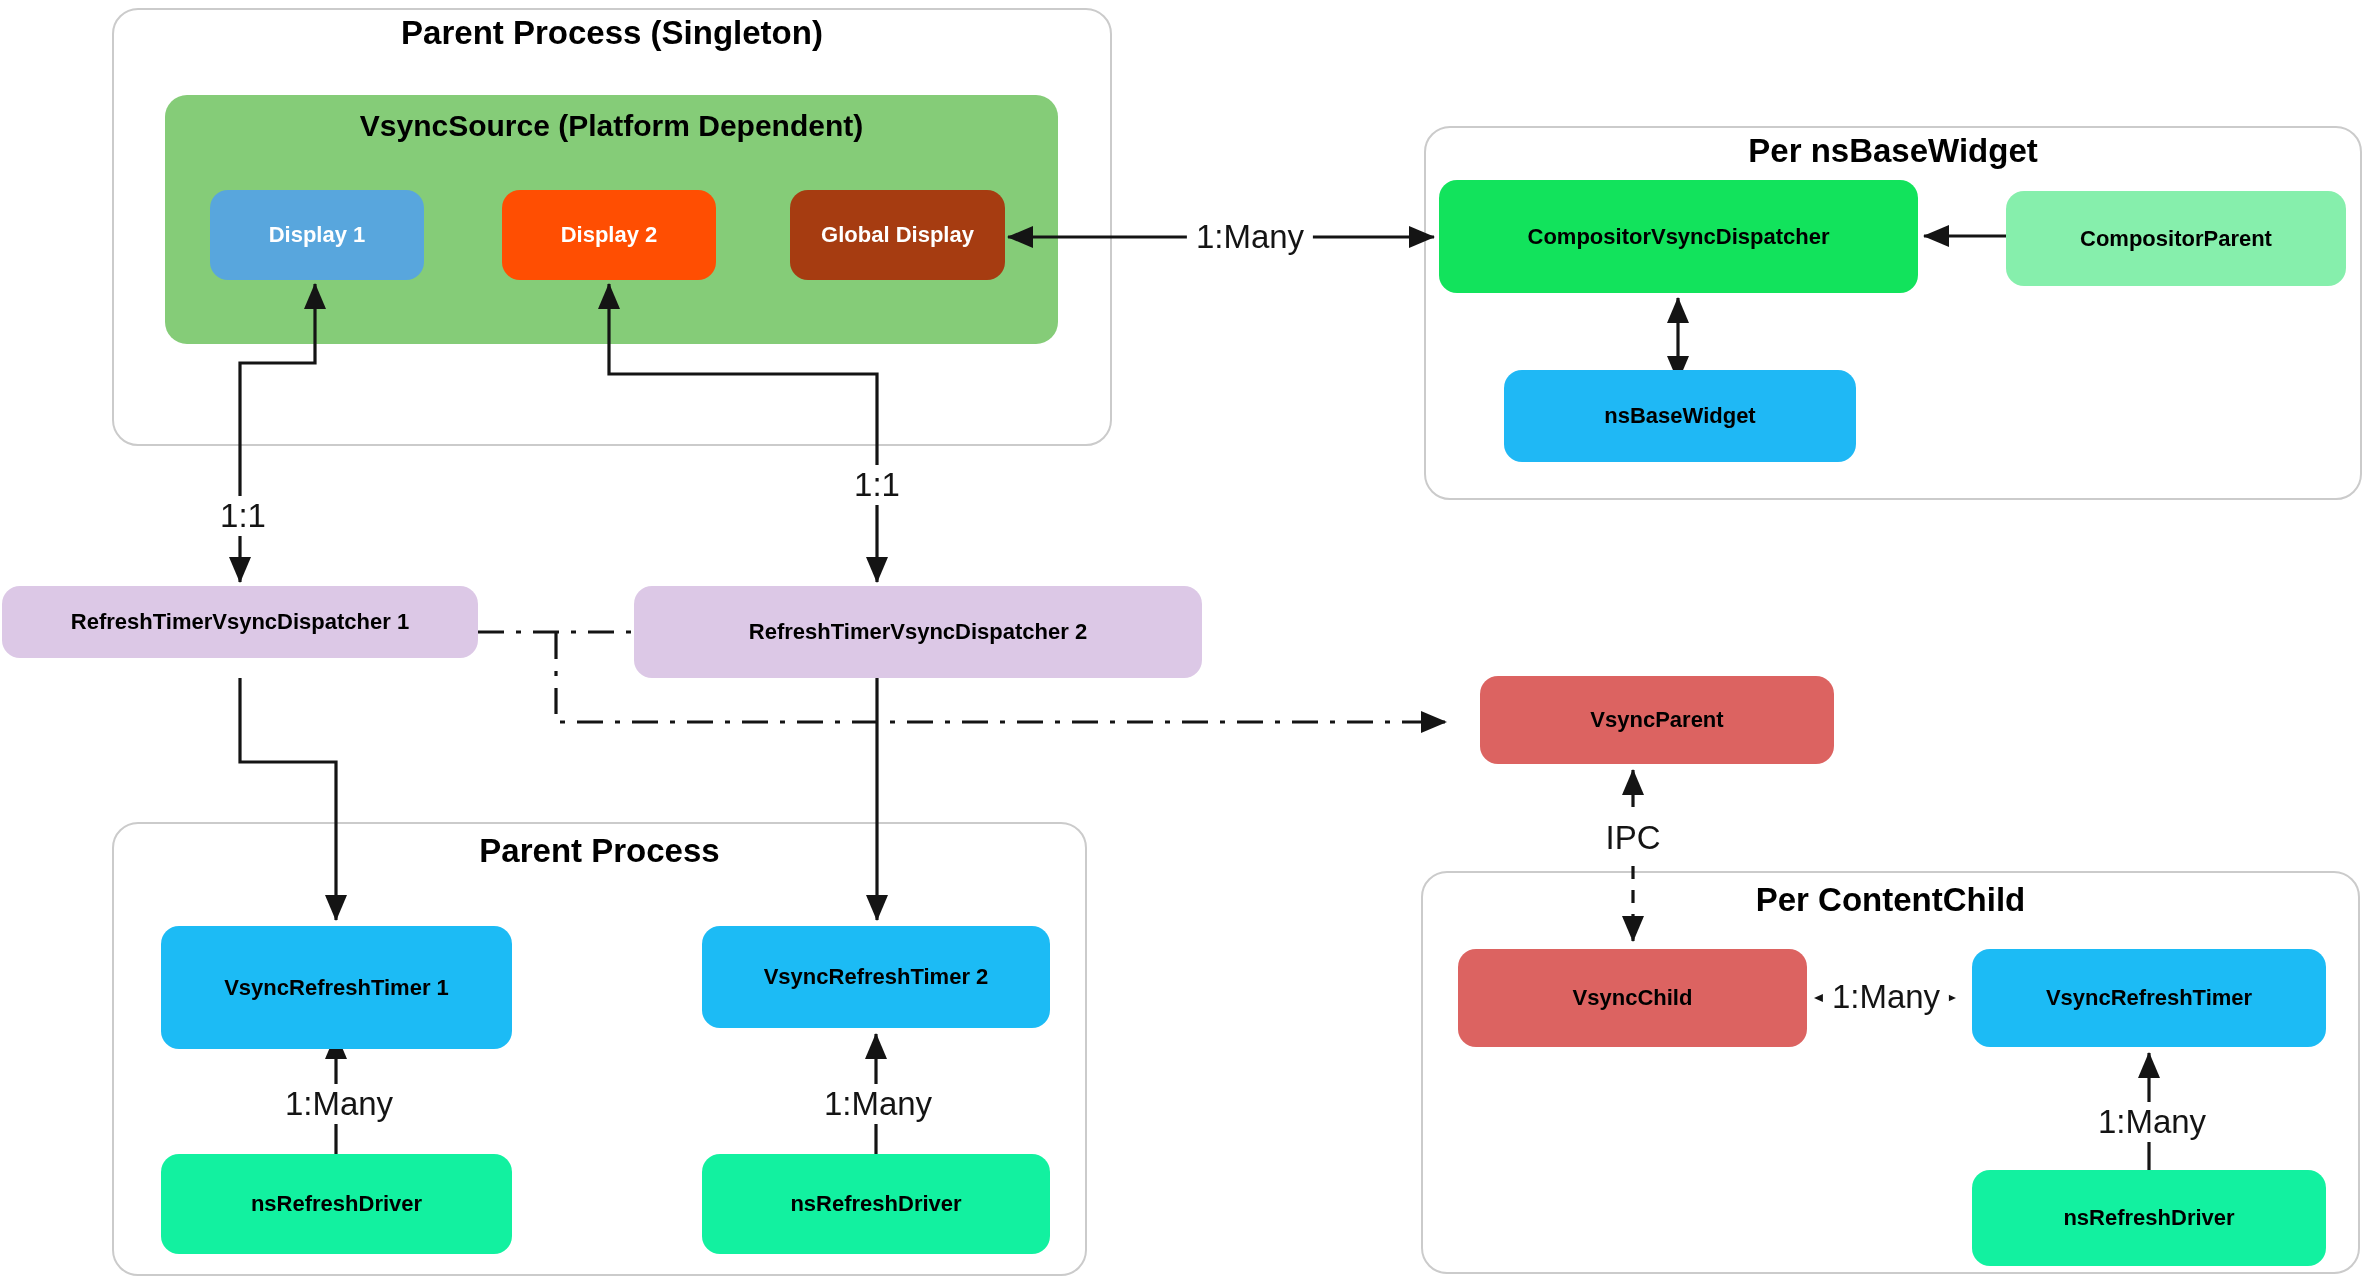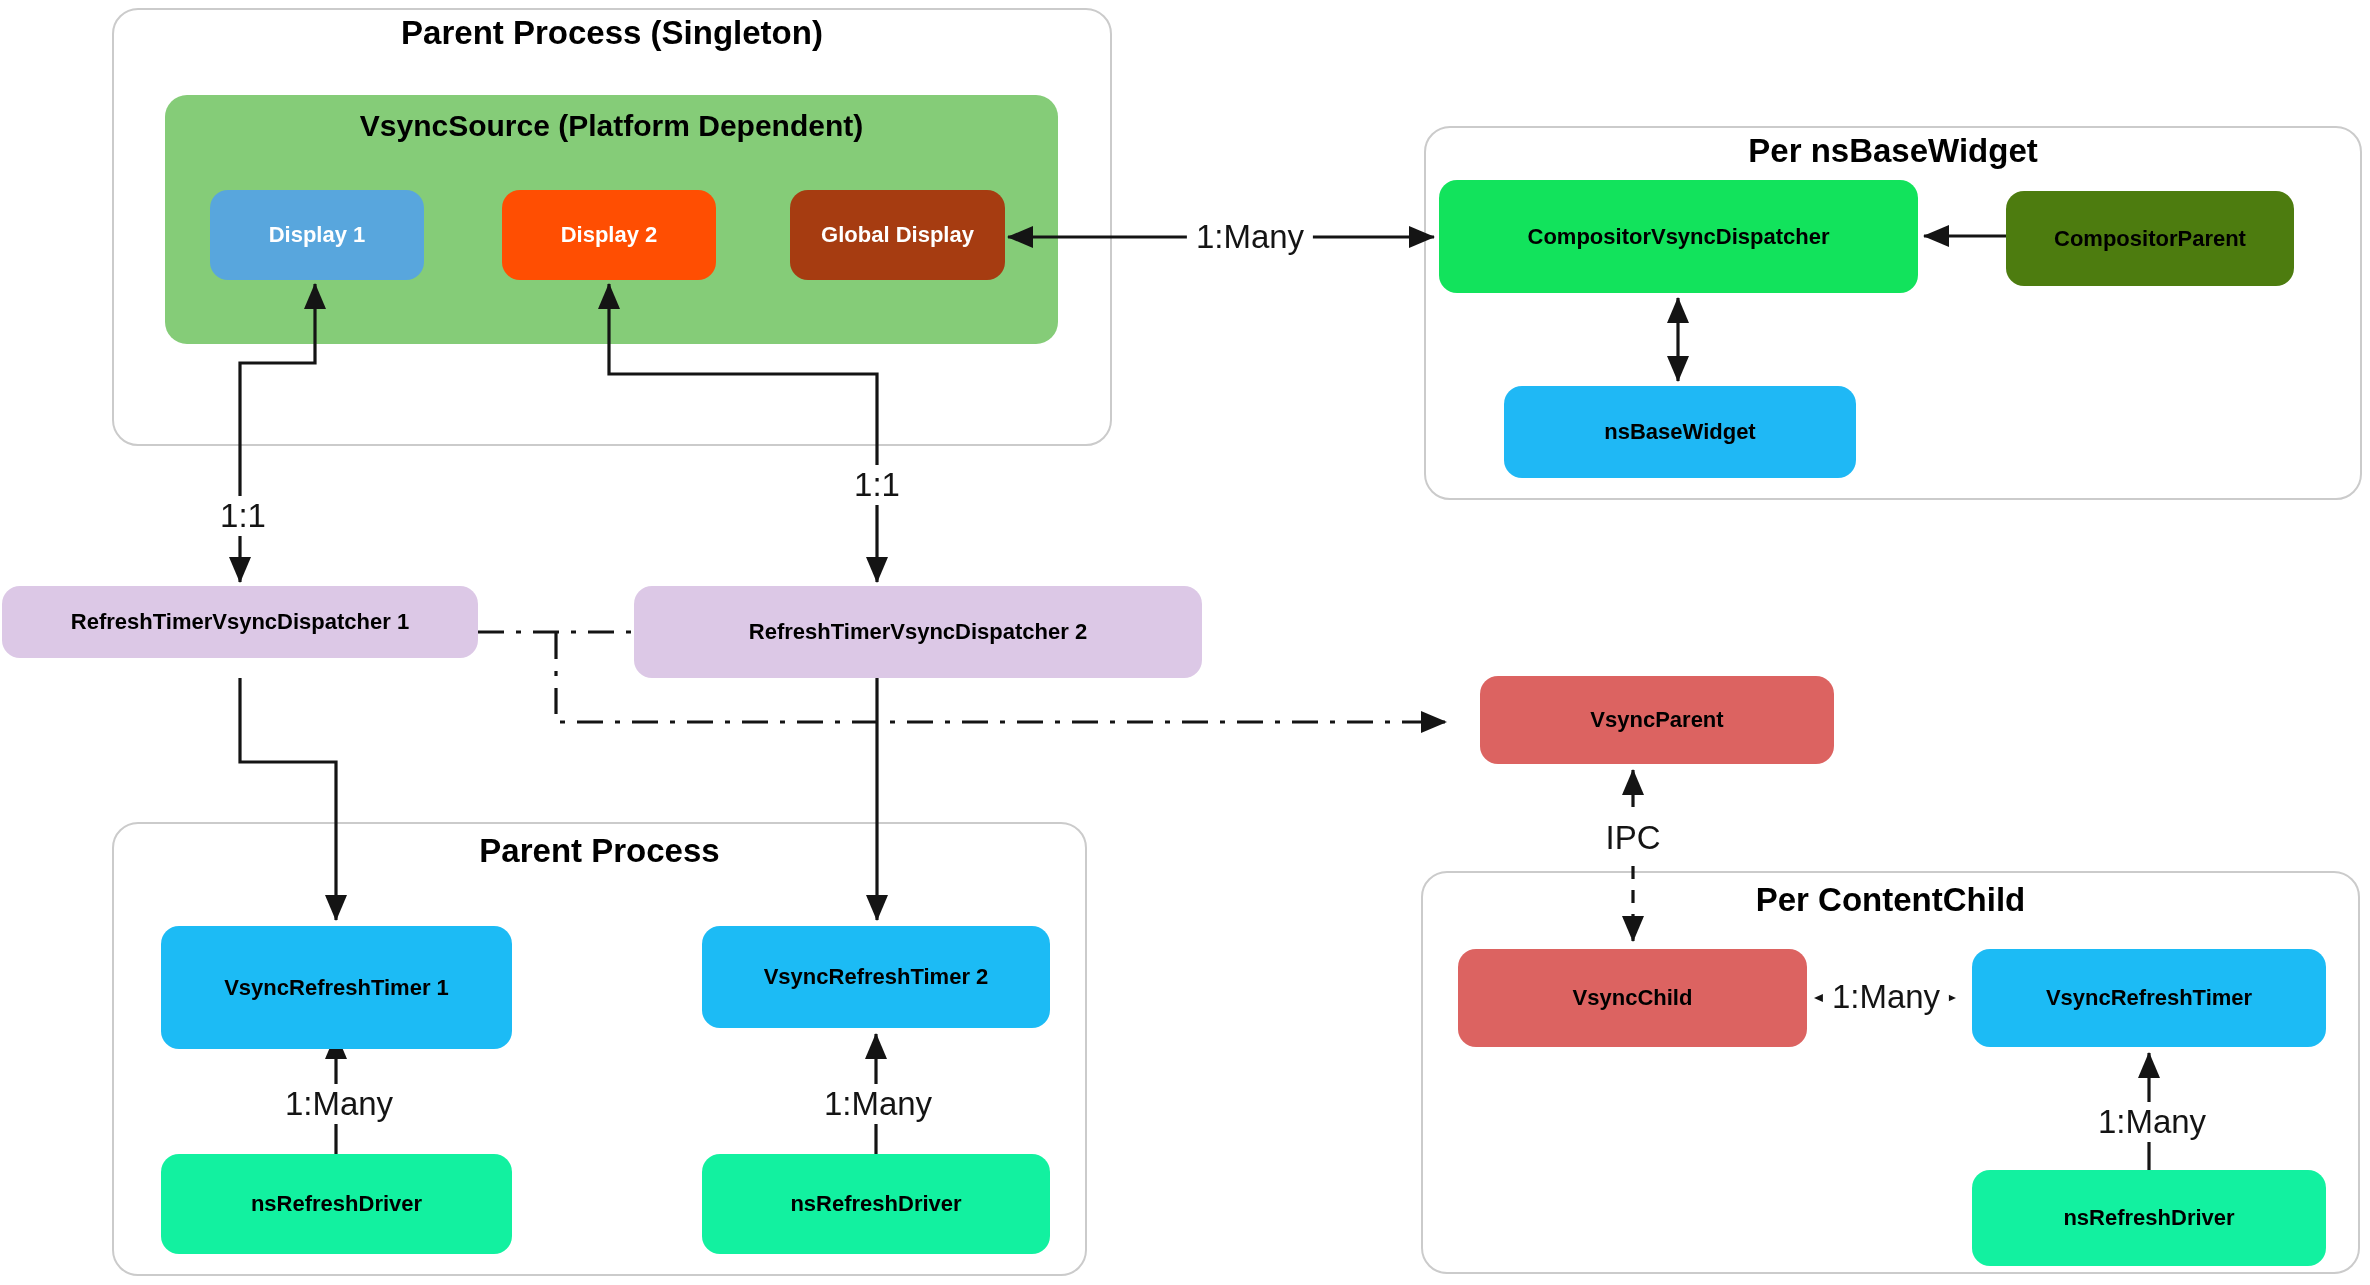--- a/index.html
+++ b/index.html
@@ -77,23 +77,23 @@
   </svg>
 
   <div class="node" style="left: 210px; top: 190px; width: 214px; height: 90px; background-color: rgb(88, 166, 221); color: rgb(255, 255, 255);">Display 1</div>
 
   <div class="node" style="left: 502px; top: 190px; width: 214px; height: 90px; background-color: rgb(255, 78, 2); color: rgb(255, 255, 255);">Display 2</div>
 
   <div class="node" style="left: 790px; top: 190px; width: 215px; height: 90px; background-color: rgb(166, 60, 17); color: rgb(255, 255, 255);">Global Display</div>
 
   <div class="node" style="left: 1439px; top: 180px; width: 479px; height: 113px; background-color: rgb(18, 227, 92); color: rgb(0, 0, 0);">CompositorVsyncDispatcher</div>
 
-  <div class="node" style="left: 2006px; top: 191px; width: 288px; height: 95px; background-color: #4d7c0f; color: rgb(0, 0, 0);">CompositorParent</div>
+  <div class="node" style="left: 2006px; top: 191px; width: 340px; height: 95px; background-color: #86efac; color: rgb(0, 0, 0);">CompositorParent</div>
 
-  <div class="node" style="left: 1504px; top: 386px; width: 352px; height: 92px; background-color: rgb(31, 184, 245); color: rgb(0, 0, 0);">nsBaseWidget</div>
+  <div class="node" style="left: 1504px; top: 370px; width: 352px; height: 92px; background-color: rgb(31, 184, 245); color: rgb(0, 0, 0);">nsBaseWidget</div>
 
   <div class="node" style="left: 2px; top: 586px; width: 476px; height: 72px; background-color: rgb(220, 200, 230); color: rgb(0, 0, 0);">RefreshTimerVsyncDispatcher 1</div>
 
   <div class="node" style="left: 634px; top: 586px; width: 568px; height: 92px; background-color: rgb(220, 200, 230); color: rgb(0, 0, 0);">RefreshTimerVsyncDispatcher 2</div>
 
   <div class="node" style="left: 1458px; top: 676px; width: 354px; height: 88px; background-color: rgb(220, 99, 97); color: rgb(0, 0, 0); margin-left: 22px;">VsyncParent</div>
 
   <div class="node" style="left: 161px; top: 926px; width: 351px; height: 123px; background-color: rgb(28, 187, 245); color: rgb(0, 0, 0);">VsyncRefreshTimer 1</div>
 
   <div class="node" style="left: 702px; top: 926px; width: 348px; height: 102px; background-color: rgb(28, 187, 245); color: rgb(0, 0, 0);">VsyncRefreshTimer 2</div>

